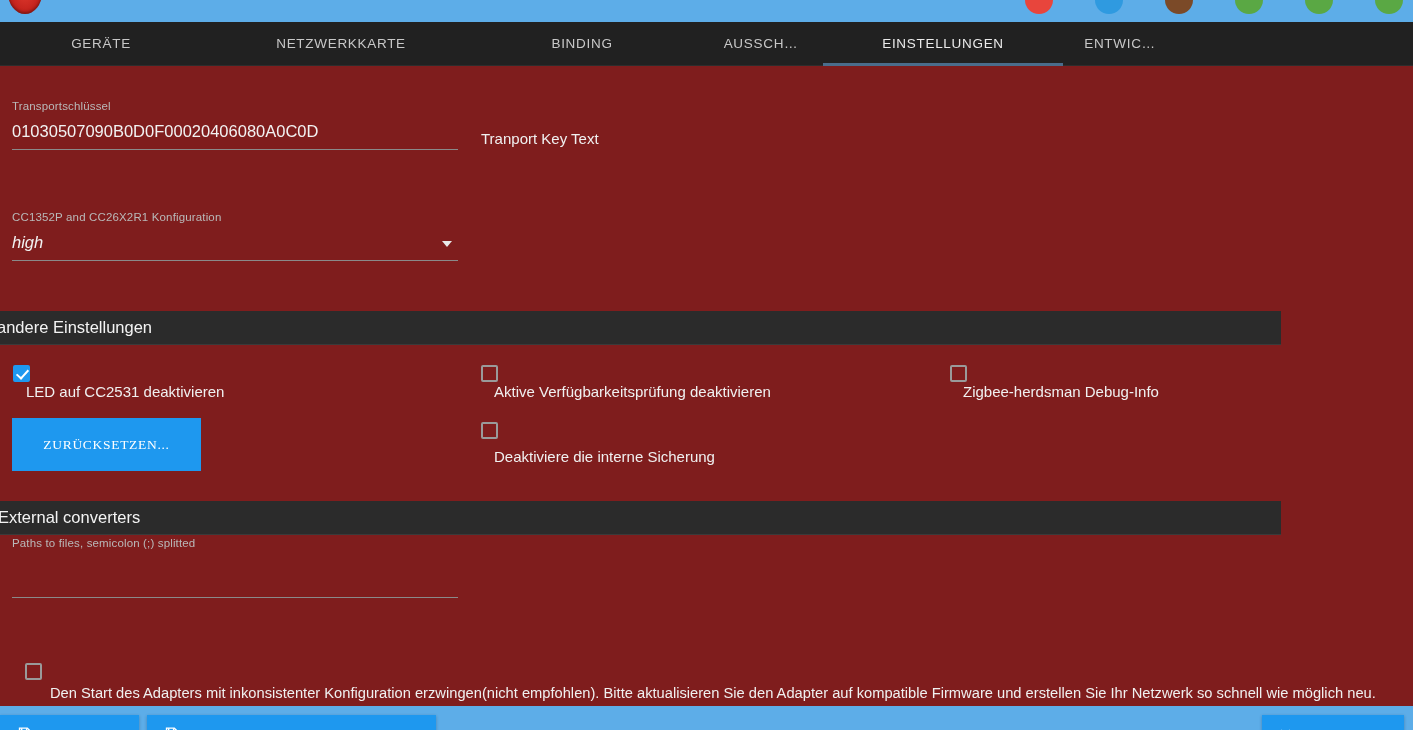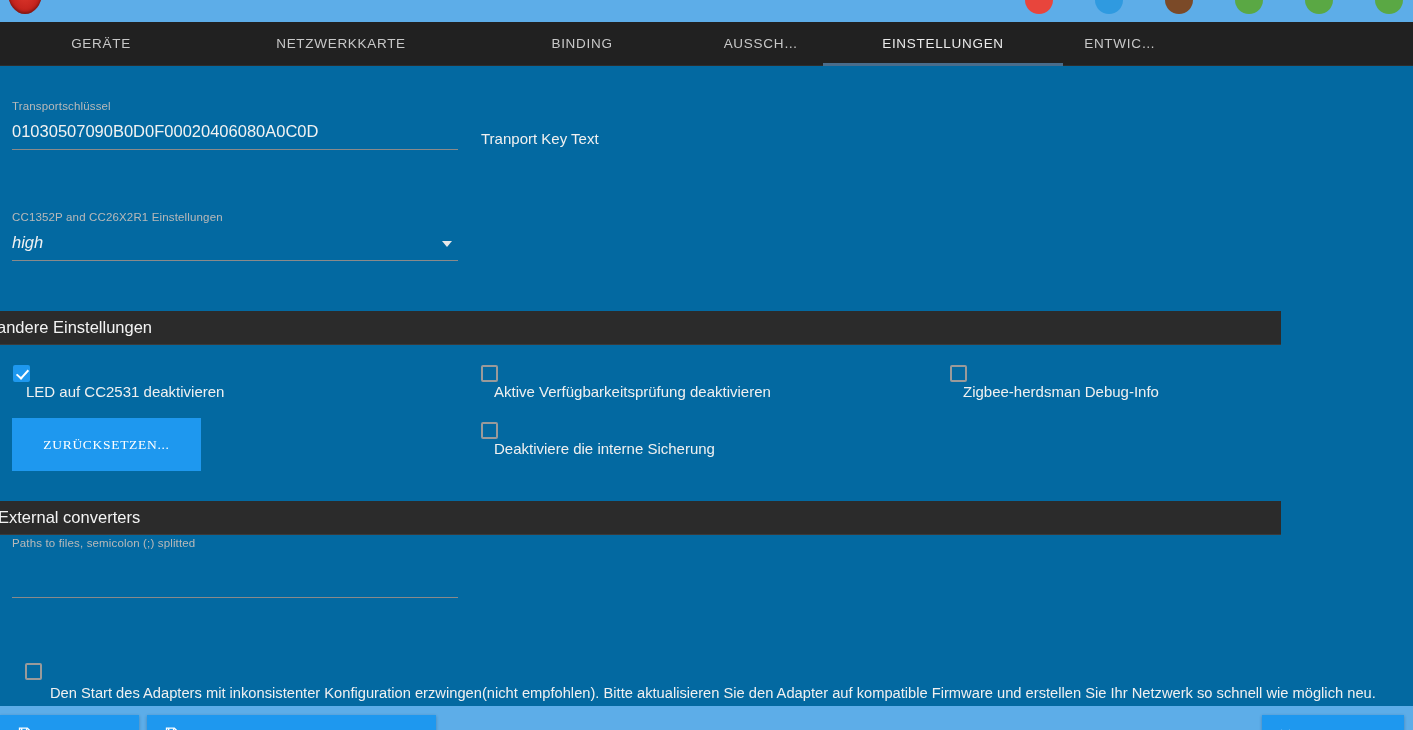--- a/index.html
+++ b/index.html
@@ -72,21 +72,21 @@
     background: #4a6d8c;
     display: none;
   }
   .tab.active .underline { display: block; }
 
   
   .content {
     position: absolute;
     top: 66px; left: 0;
     width: 1413px; height: 640px;
-    background: #0369a1;
+    background: #7f1d1d;
     overflow: hidden;
     padding-left: 17px;
   }
 
   
   .field {
     position: absolute;
   }
   .field-label {
     font-size: 11.5px;
@@ -278,21 +278,21 @@
 
   <div class="content">
 
     <div class="field" style="left:12px; top:34px;">
       <div class="field-label">Transportschlüssel</div>
       <div class="field-value">01030507090B0D0F00020406080A0C0D</div>
     </div>
     <div class="side-note" style="left:481px; top:64px;">Tranport Key Text</div>
 
     <div class="field" style="left:12px; top:145px;">
-      <div class="field-label">CC1352P and CC26X2R1 Einstellungen</div>
+      <div class="field-label">CC1352P and CC26X2R1 Konfiguration</div>
       <div class="field-value select-value">
         <span>high</span>
         <span class="caret"></span>
       </div>
     </div>
 
     <div class="section-head" style="top:245px;">
       <div class="title" style="left:-3px;">andere Einstellungen</div>
     </div>
 
@@ -304,21 +304,21 @@
     <div class="cbrow" style="left:481px; top:298px;">
       <span class="cbox"></span>
       <span class="cblabel">Aktive Verfügbarkeitsprüfung deaktivieren</span>
     </div>
 
     <div class="cbrow" style="left:950px; top:298px;">
       <span class="cbox"></span>
       <span class="cblabel">Zigbee-herdsman Debug-Info</span>
     </div>
 
-    <div class="cbrow" style="left:481px; top:355px;">
+    <div class="cbrow" style="left:481px; top:355px;gap:8px;">
       <span class="cbox"></span>
       <span class="cblabel">Deaktiviere die interne Sicherung</span>
     </div>
 
     <button class="btn-blue" style="left:12px; top:352px; width:189px; height:53px;">ZURÜCKSETZEN...</button>
 
     <div class="section-head" style="top:435px;">
       <div class="title" style="left:-2px;">External converters</div>
     </div>
 

